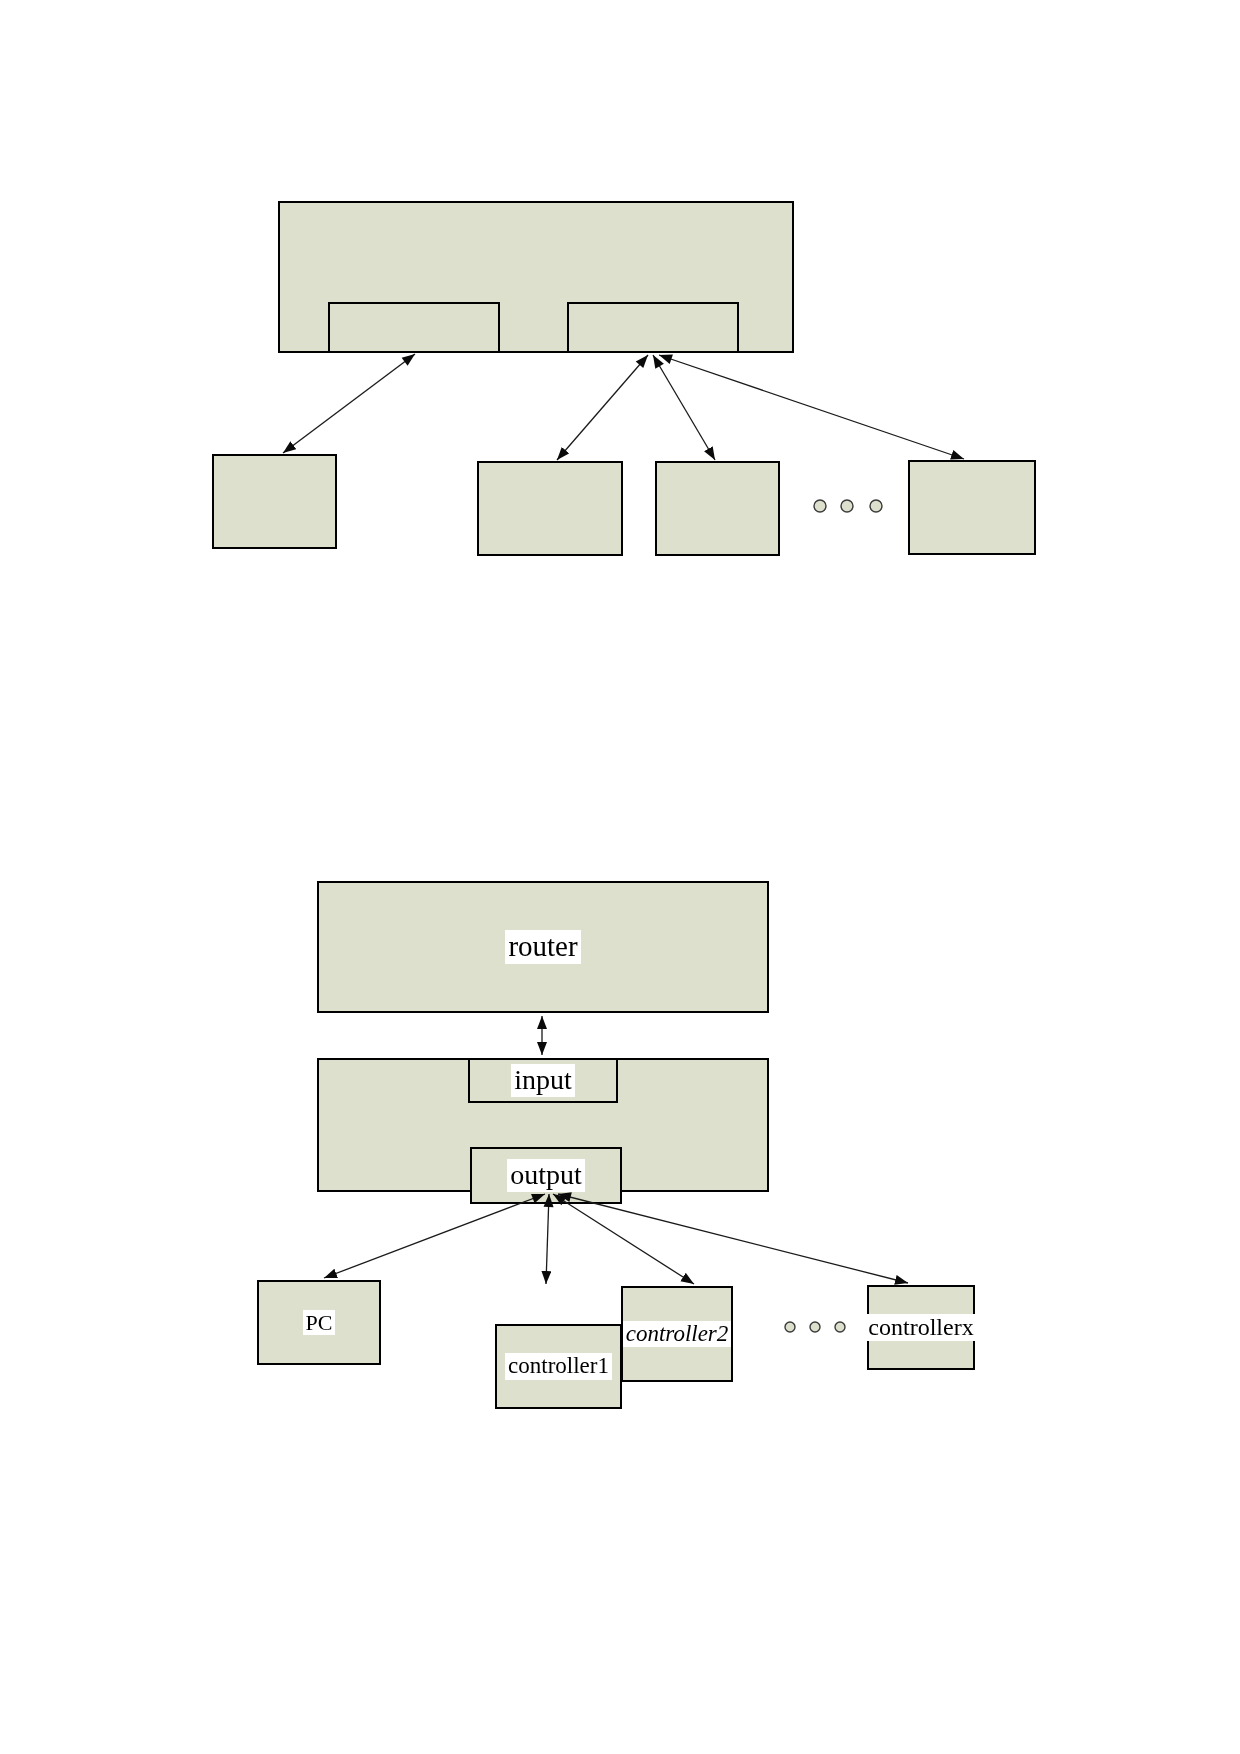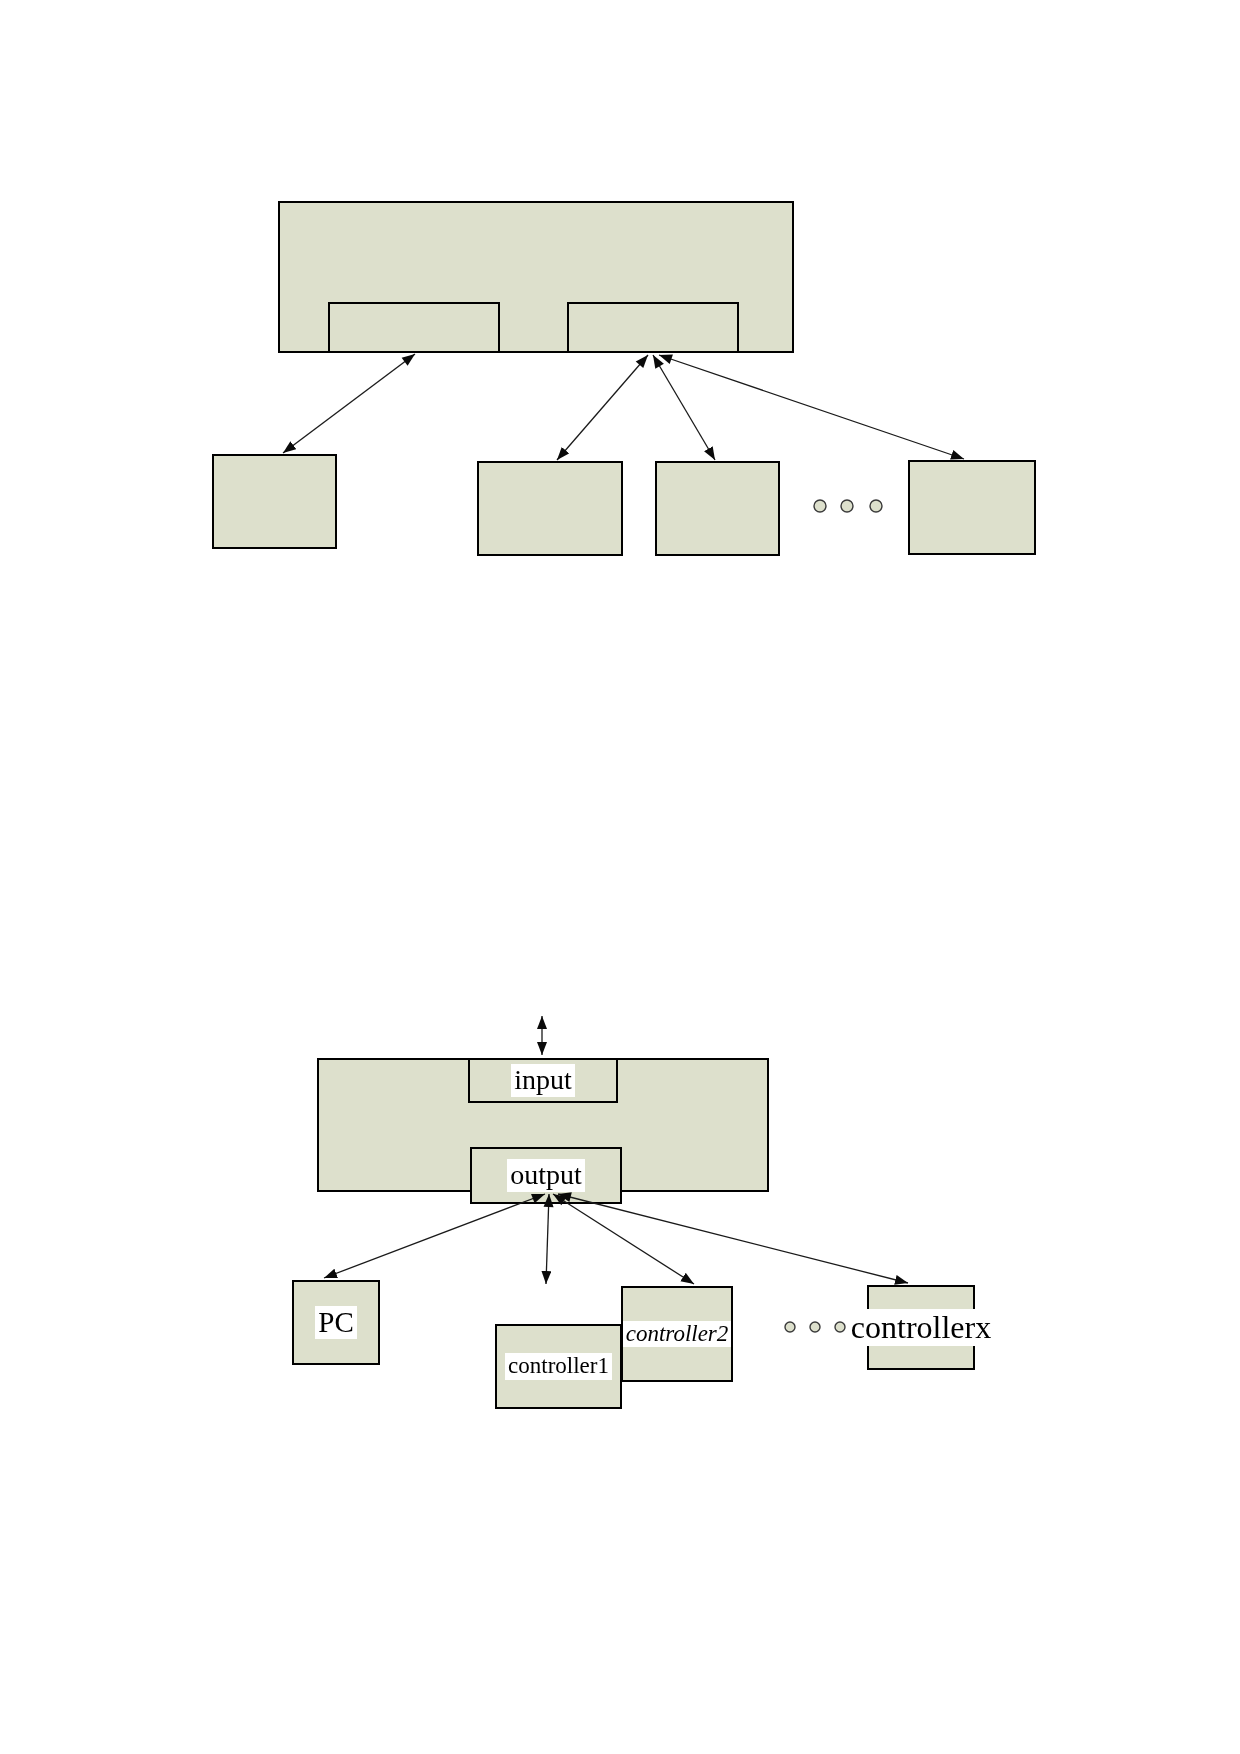--- a/index.html
+++ b/index.html
@@ -37,24 +37,24 @@
   .leaf-d     { left: 908px; top: 460px; width: 128px; height: 95px; }
   
   .router-box       { left: 317px; top: 881px;  width: 452px; height: 132px; font-size: 29px; }
   .concentrator-box { left: 317px; top: 1058px; width: 452px; height: 134px; }
   .input-box        { left: 468px; top: 1058px; width: 150px; height: 45px; font-size: 28px; }
   .output-box       { left: 470px; top: 1147px; width: 152px; height: 57px; font-size: 28px; }
   .concentrator-label-wrap {
     position: absolute; left: 317px; top: 1111px; width: 452px;
     text-align: center; font-size: 29px;
   }
-  .pc-box  { left: 257px; top: 1280px; width: 88px; height: 85px; font-size: 29px; margin-left: 35px; }
+  .pc-box  { left: 257px; top: 1280px; width: 124px; height: 85px; font-size: 22px; }
   .c1-box  { left: 495px; top: 1286px; width: 127px; height: 85px; font-size: 23px; margin-top: 38px; }
   .c2-box  { left: 621px; top: 1286px; width: 112px; height: 96px; font-size: 23px; font-style: italic; }
-  .cx-box  { left: 867px; top: 1285px; width: 108px; height: 85px; font-size: 32px; }
+  .cx-box  { left: 867px; top: 1285px; width: 108px; height: 85px; font-size: 24px; }
   
   #connectors {
     position: absolute; left: 0; top: 0;
     width: 1240px; height: 1754px;
     pointer-events: none;
   }
   #connectors line { stroke: #1a1a1a; stroke-width: 1.3; }
   #connectors .dot { fill: #dde0cc; stroke: #3a3a3a; stroke-width: 1.4; }
   #connectors marker path { fill: #0a0a0a; }
 </style>
@@ -64,20 +64,23 @@
 <div id="page">
 
   <div class="node hub-main"></div>
   <div class="node hub-port-l"></div>
   <div class="node hub-port-r"></div>
   <div class="node leaf-a"></div>
   <div class="node leaf-b"></div>
   <div class="node leaf-c"></div>
   <div class="node leaf-d"></div>
 
+  <div class="node router-box">
+    <span class="lbl">router</span>
+  </div>
 
   <div class="node concentrator-box"></div>
 
   <div class="node input-box">
     <span class="lbl">input</span>
   </div>
 
 
   <div class="node output-box">
     <span class="lbl">output</span>

